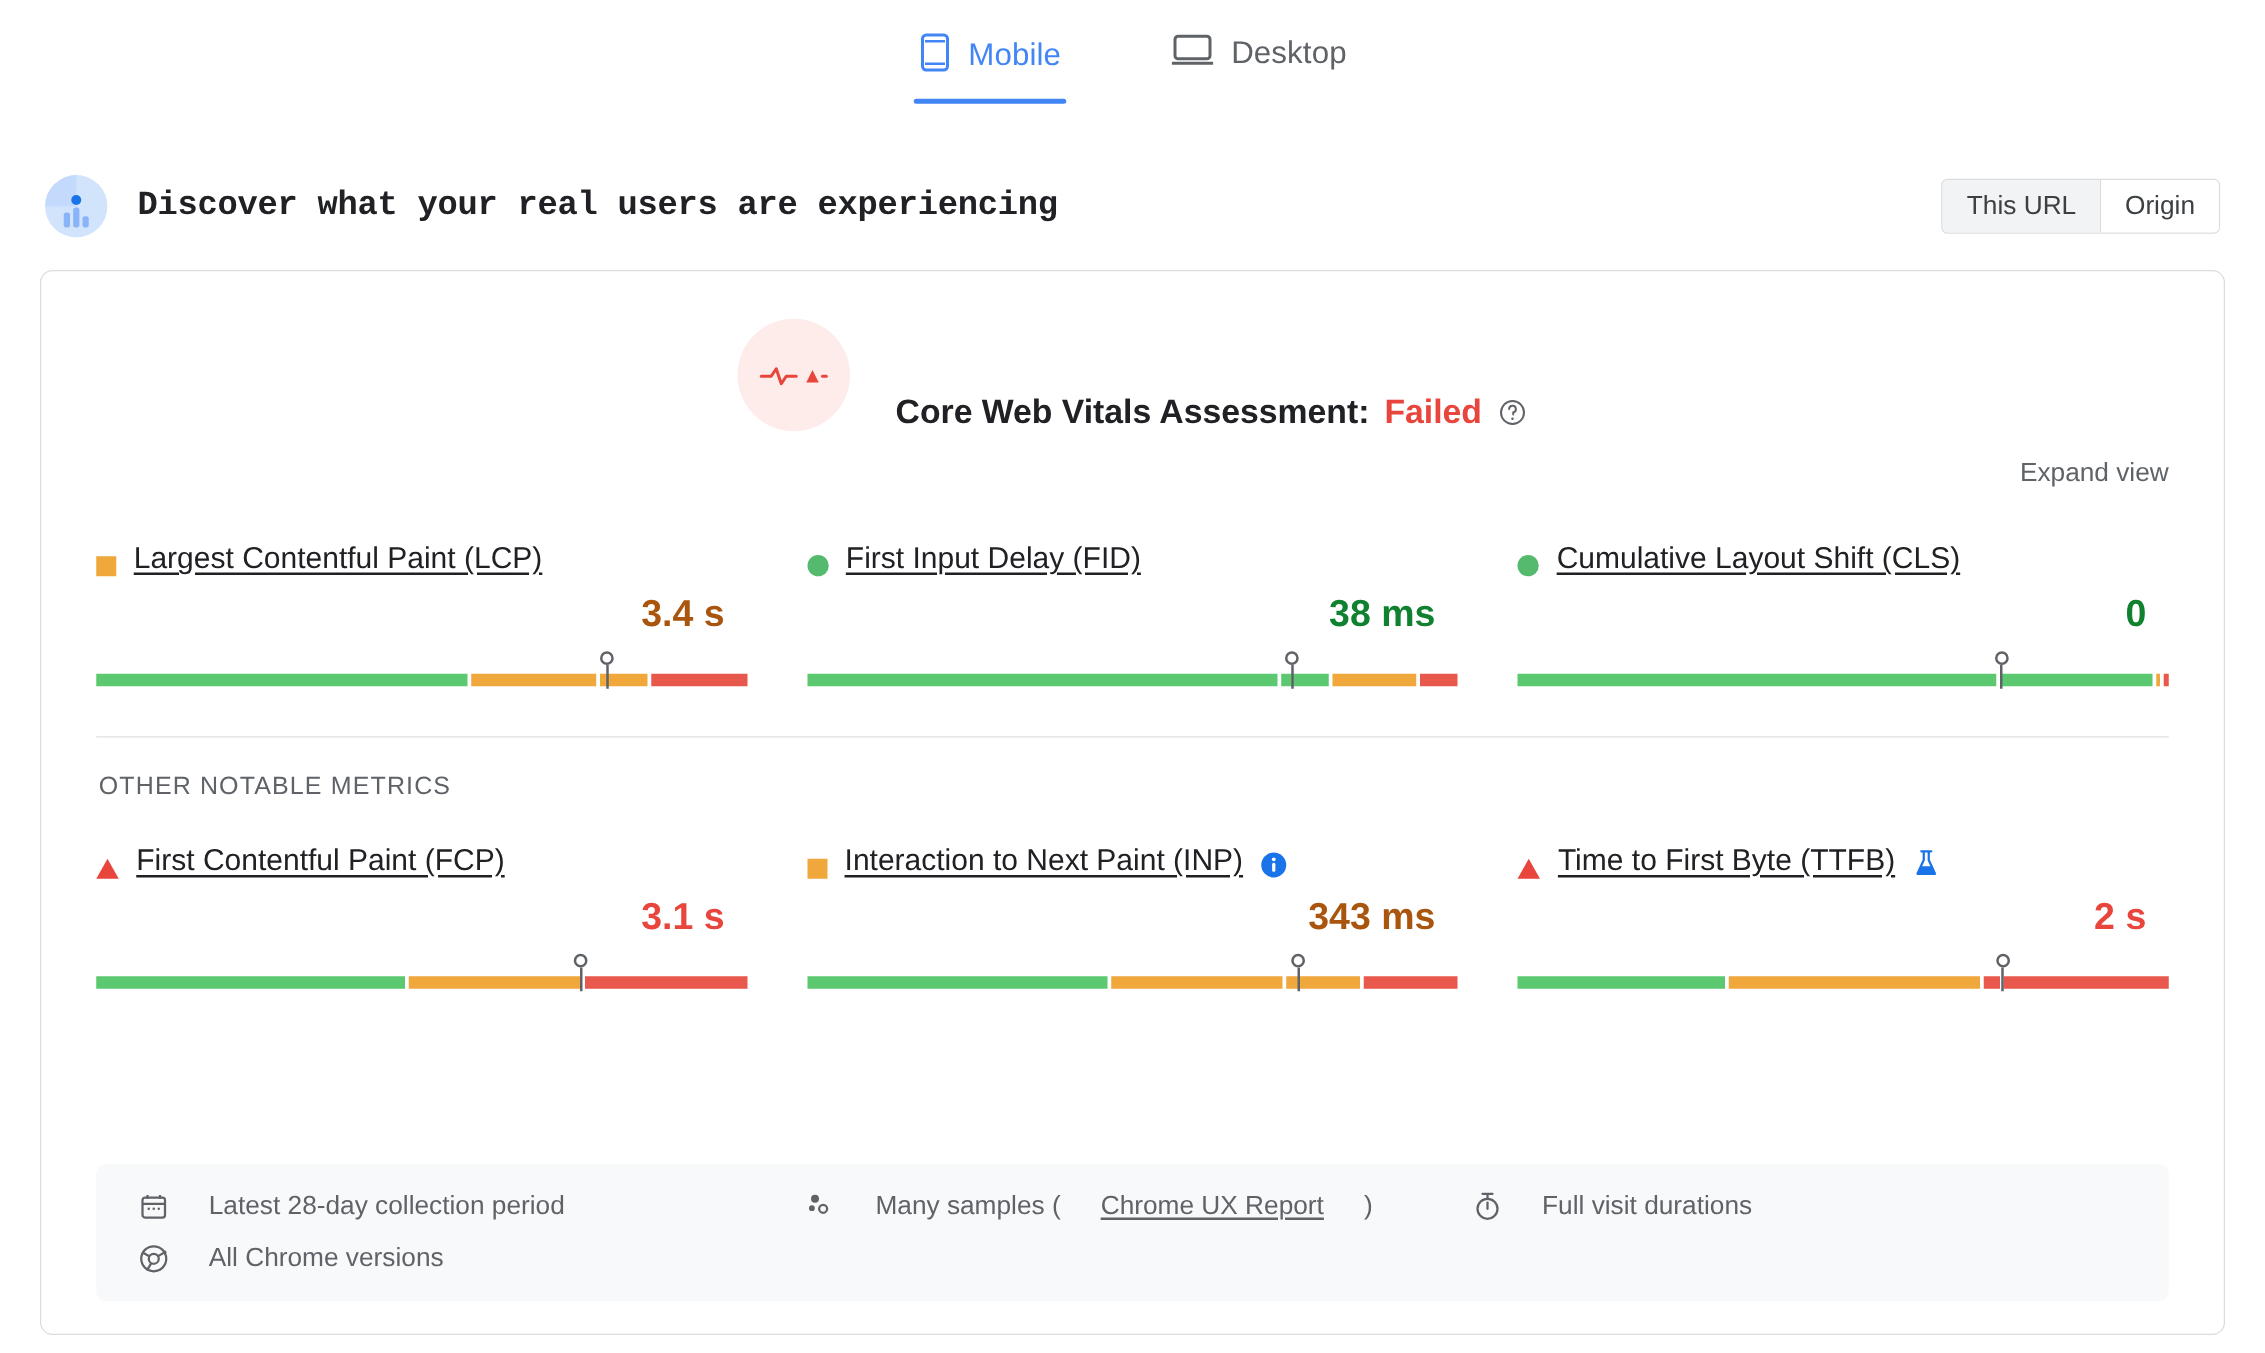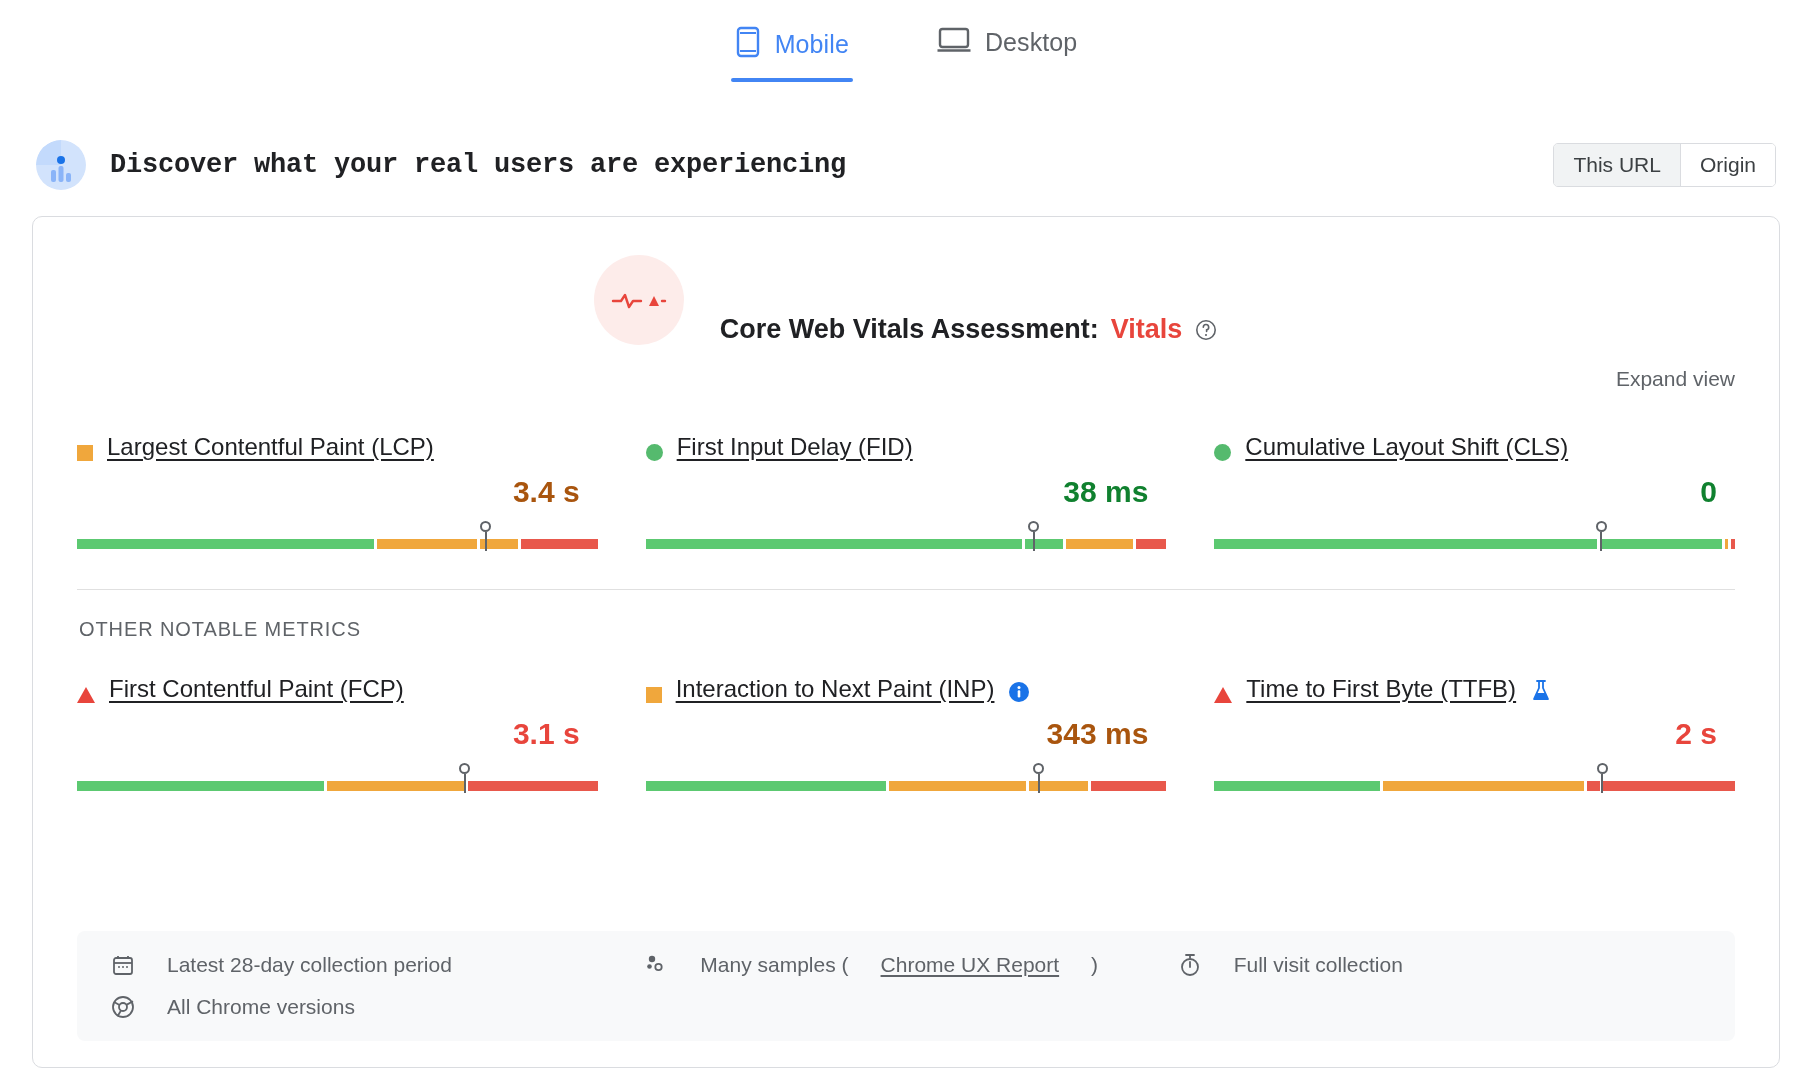--- a/index.html
+++ b/index.html
@@ -209,21 +209,21 @@
     <div class="cwv-header">
       <div class="cwv-badge">
         <svg width="56" height="24" viewBox="0 0 56 24">
           <path d="M2 13 H10 L14 7 L18 19 L22 13 H30" fill="none" stroke="#e8453c" stroke-width="2.4" stroke-linecap="round" stroke-linejoin="round"></path>
           <path d="M38 18 L43 8 L48 18 Z" fill="#e8453c"></path>
           <line x1="51" y1="13" x2="54" y2="13" stroke="#e8453c" stroke-width="2.4" stroke-linecap="round"></line>
         </svg>
       </div>
       <div class="cwv-title">
         <span>Core Web Vitals Assessment:</span>
-        <span class="cwv-status">Vitals</span>
+        <span class="cwv-status">Failed</span>
         <span class="help-icon">
           <svg width="24" height="24" viewBox="0 0 24 24">
             <circle cx="12" cy="12" r="9.2" fill="none" stroke="#5f6368" stroke-width="1.6"></circle>
             <path d="M9.3 9.2a2.7 2.7 0 1 1 3.3 2.7v1.6" fill="none" stroke="#5f6368" stroke-width="1.6" stroke-linecap="round"></path>
             <circle cx="12" cy="17" r="1.05" fill="#5f6368"></circle>
           </svg>
         </span>
       </div>
     </div>
 
@@ -399,21 +399,21 @@
   </div>
         <div class="f-item">
     <span class="f-icon">
             <svg width="22" height="24" viewBox="0 0 22 24">
               <circle cx="11" cy="14" r="8" fill="none" stroke="#5f6368" stroke-width="1.8"></circle>
               <line x1="11" y1="14" x2="11" y2="9" stroke="#5f6368" stroke-width="1.8" stroke-linecap="round"></line>
               <line x1="7" y1="2" x2="15" y2="2" stroke="#5f6368" stroke-width="1.8" stroke-linecap="round"></line>
               <line x1="11" y1="2" x2="11" y2="5.6" stroke="#5f6368" stroke-width="1.8"></line>
             </svg>
           </span>
-    <span>Full visit collection</span>
+    <span>Full visit durations</span>
   </div>
         <div class="f-item">
     <span class="f-icon">
             <svg width="24" height="24" viewBox="0 0 24 24">
               <circle cx="12" cy="12" r="10" fill="none" stroke="#5f6368" stroke-width="1.8"></circle>
               <circle cx="12" cy="12" r="4" fill="none" stroke="#5f6368" stroke-width="1.8"></circle>
               <line x1="15.4" y1="9.9" x2="22" y2="6.2" stroke="#5f6368" stroke-width="1.8"></line>
               <line x1="10" y1="15.5" x2="6.6" y2="21.3" stroke="#5f6368" stroke-width="1.8"></line>
               <line x1="8.5" y1="10" x2="3" y2="7" stroke="#5f6368" stroke-width="1.8"></line>
             </svg>

